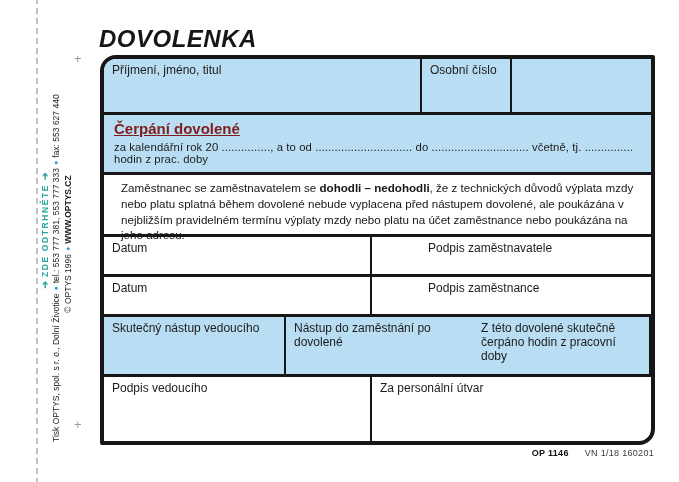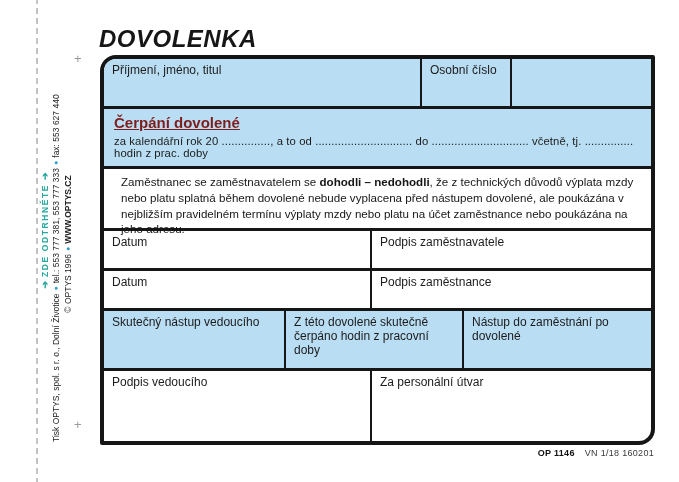--- a/index.html
+++ b/index.html
@@ -43,43 +43,43 @@
     position:absolute;left:100px;top:55px;width:555px;height:390px;
     box-sizing:border-box;border:4px solid #161616;
     border-radius:16px 2px 16px 2px;
     background:#fff;display:flex;flex-direction:column;overflow:hidden;
   }
   .row{display:flex;box-sizing:border-box;}
   .row.hsep{border-bottom:3px solid #161616;}
   .blue{background:#b9ddf2;}
   .cell{box-sizing:border-box;padding:4px 8px;font-size:12px;color:#1c1c1c;}
   .cell.vsep{border-right:2px solid #161616;}
-  .r1{height:50px;}
+  .r1{height:56px;}
   .r1 .c1{width:318px;}
   .r1 .c2{width:90px;}
   .r1 .c3{flex:1;}
   .r2{height:60px;flex-direction:column;justify-content:space-between;padding:5px 10px 7px;}
   .section-title{font-size:15px;font-weight:bold;color:#7f1d1d;text-decoration:underline;}
   .period-line{font-size:11.3px;color:#1c1c1c;letter-spacing:.1px;}
   .r3{height:62px;padding:5px 17px;}
   .agreement{font-size:11.6px;line-height:1.36;color:#161616;}
-  .r4,.r5{height:40px;}
+  .r4,.r5{height:40px;gap:48px;}
   .half-l{width:268px;}
   .half-r{flex:1;}
   .r6{height:60px;}
   .r6 .c1{width:182px;}
   .r6 .c2{width:178px;}
   .r6 .c3{flex:1;}
   .r7{flex:1;}
   
   .form-footer{
     position:absolute;right:25px;top:448px;
     font-size:9px;color:#3a3a3a;letter-spacing:.3px;
   }
-  .form-footer .code{font-weight:bold;color:#111;margin-right:10px;}
+  .form-footer .code{font-weight:bold;color:#111;margin-right:16px;}
 </style>
 </head>
 <body>
 
 <div class="perforation"></div>
 
 <div class="tear-label">
   <span class="arr">➔</span>
   <span>ZDE ODTRHNĚTE</span>
   <span class="arr">➔</span>
@@ -136,25 +136,25 @@
     </div>
     <div class="cell half-r">
       <span>Podpis zaměstnance</span>
     </div>
   </div>
 
   <div class="row r6 blue hsep">
     <div class="cell c1 vsep">
       <span>Skutečný nástup vedoucího</span>
     </div>
+    <div class="cell c3">
+      <span>Nástup do zaměstnání po dovolené</span>
+    </div>
     <div class="cell c2 vsep">
       <span>Z této dovolené skutečně čerpáno hodin z pracovní doby</span>
-    </div>
-    <div class="cell c3">
-      <span>Nástup do zaměstnání po dovolené</span>
     </div>
   </div>
 
   <div class="row r7">
     <div class="cell half-l vsep">
       <span>Podpis vedoucího</span>
     </div>
     <div class="cell half-r">
       <span>Za personální útvar</span>
     </div>

